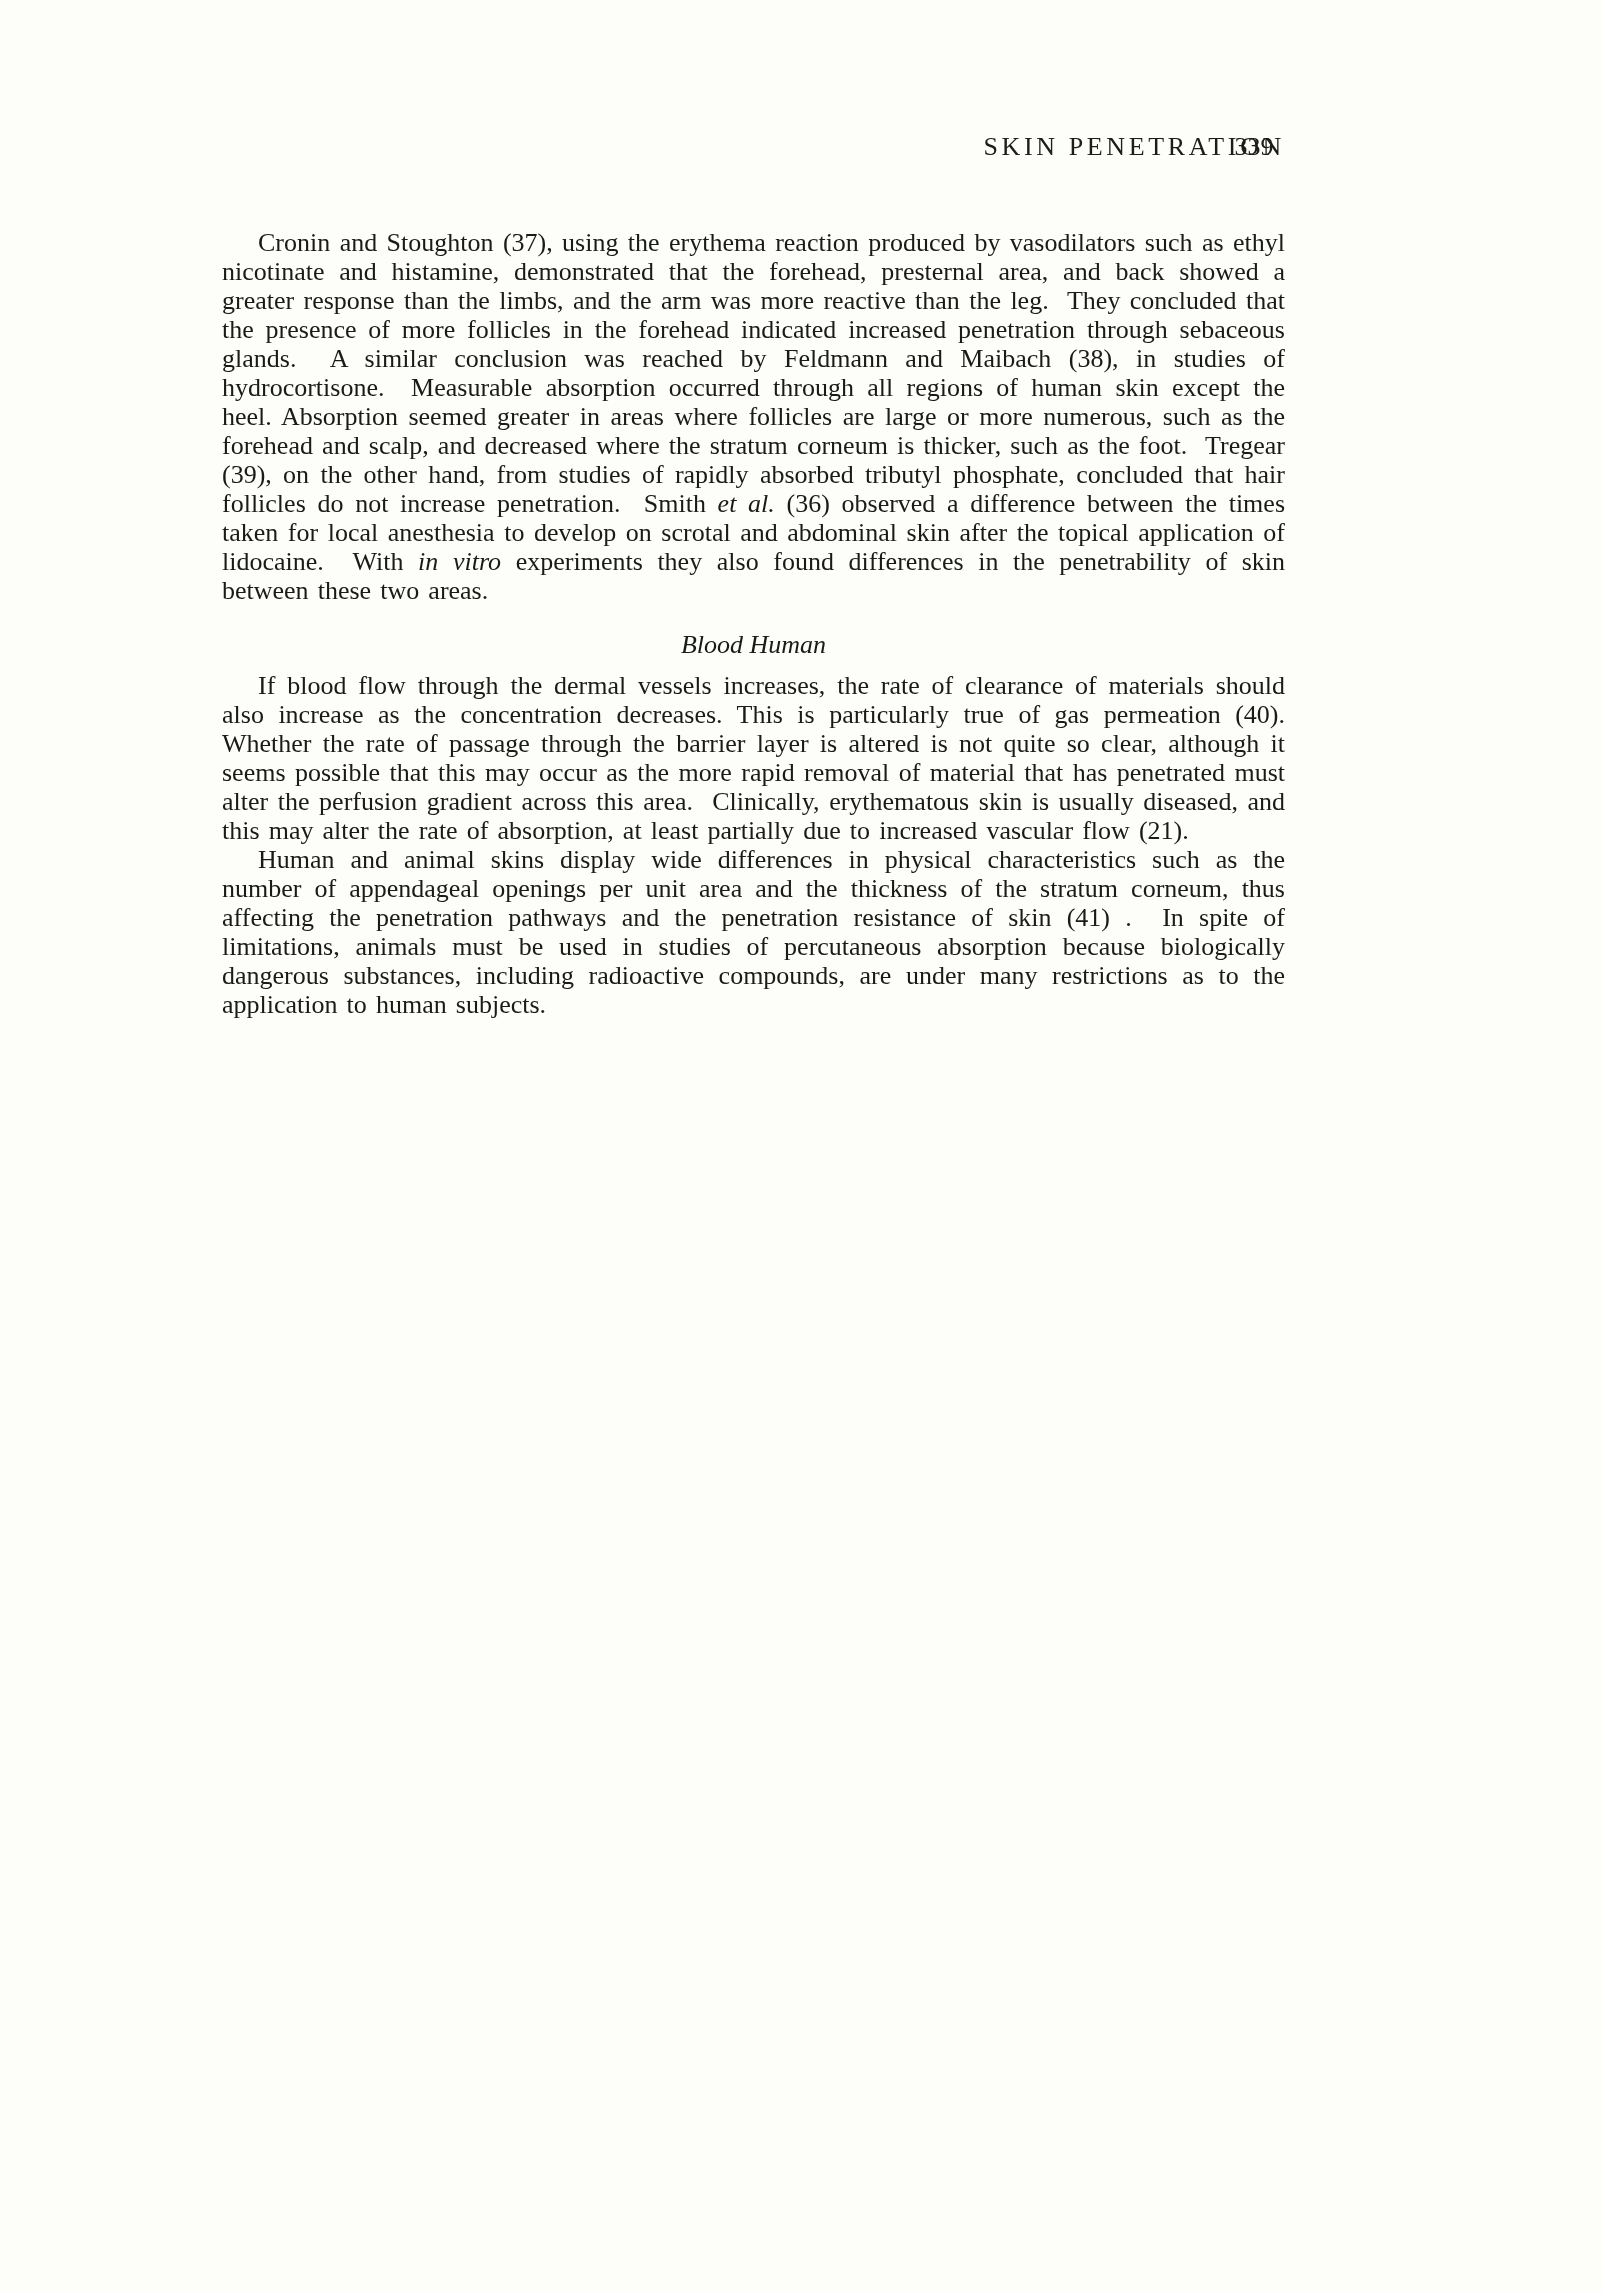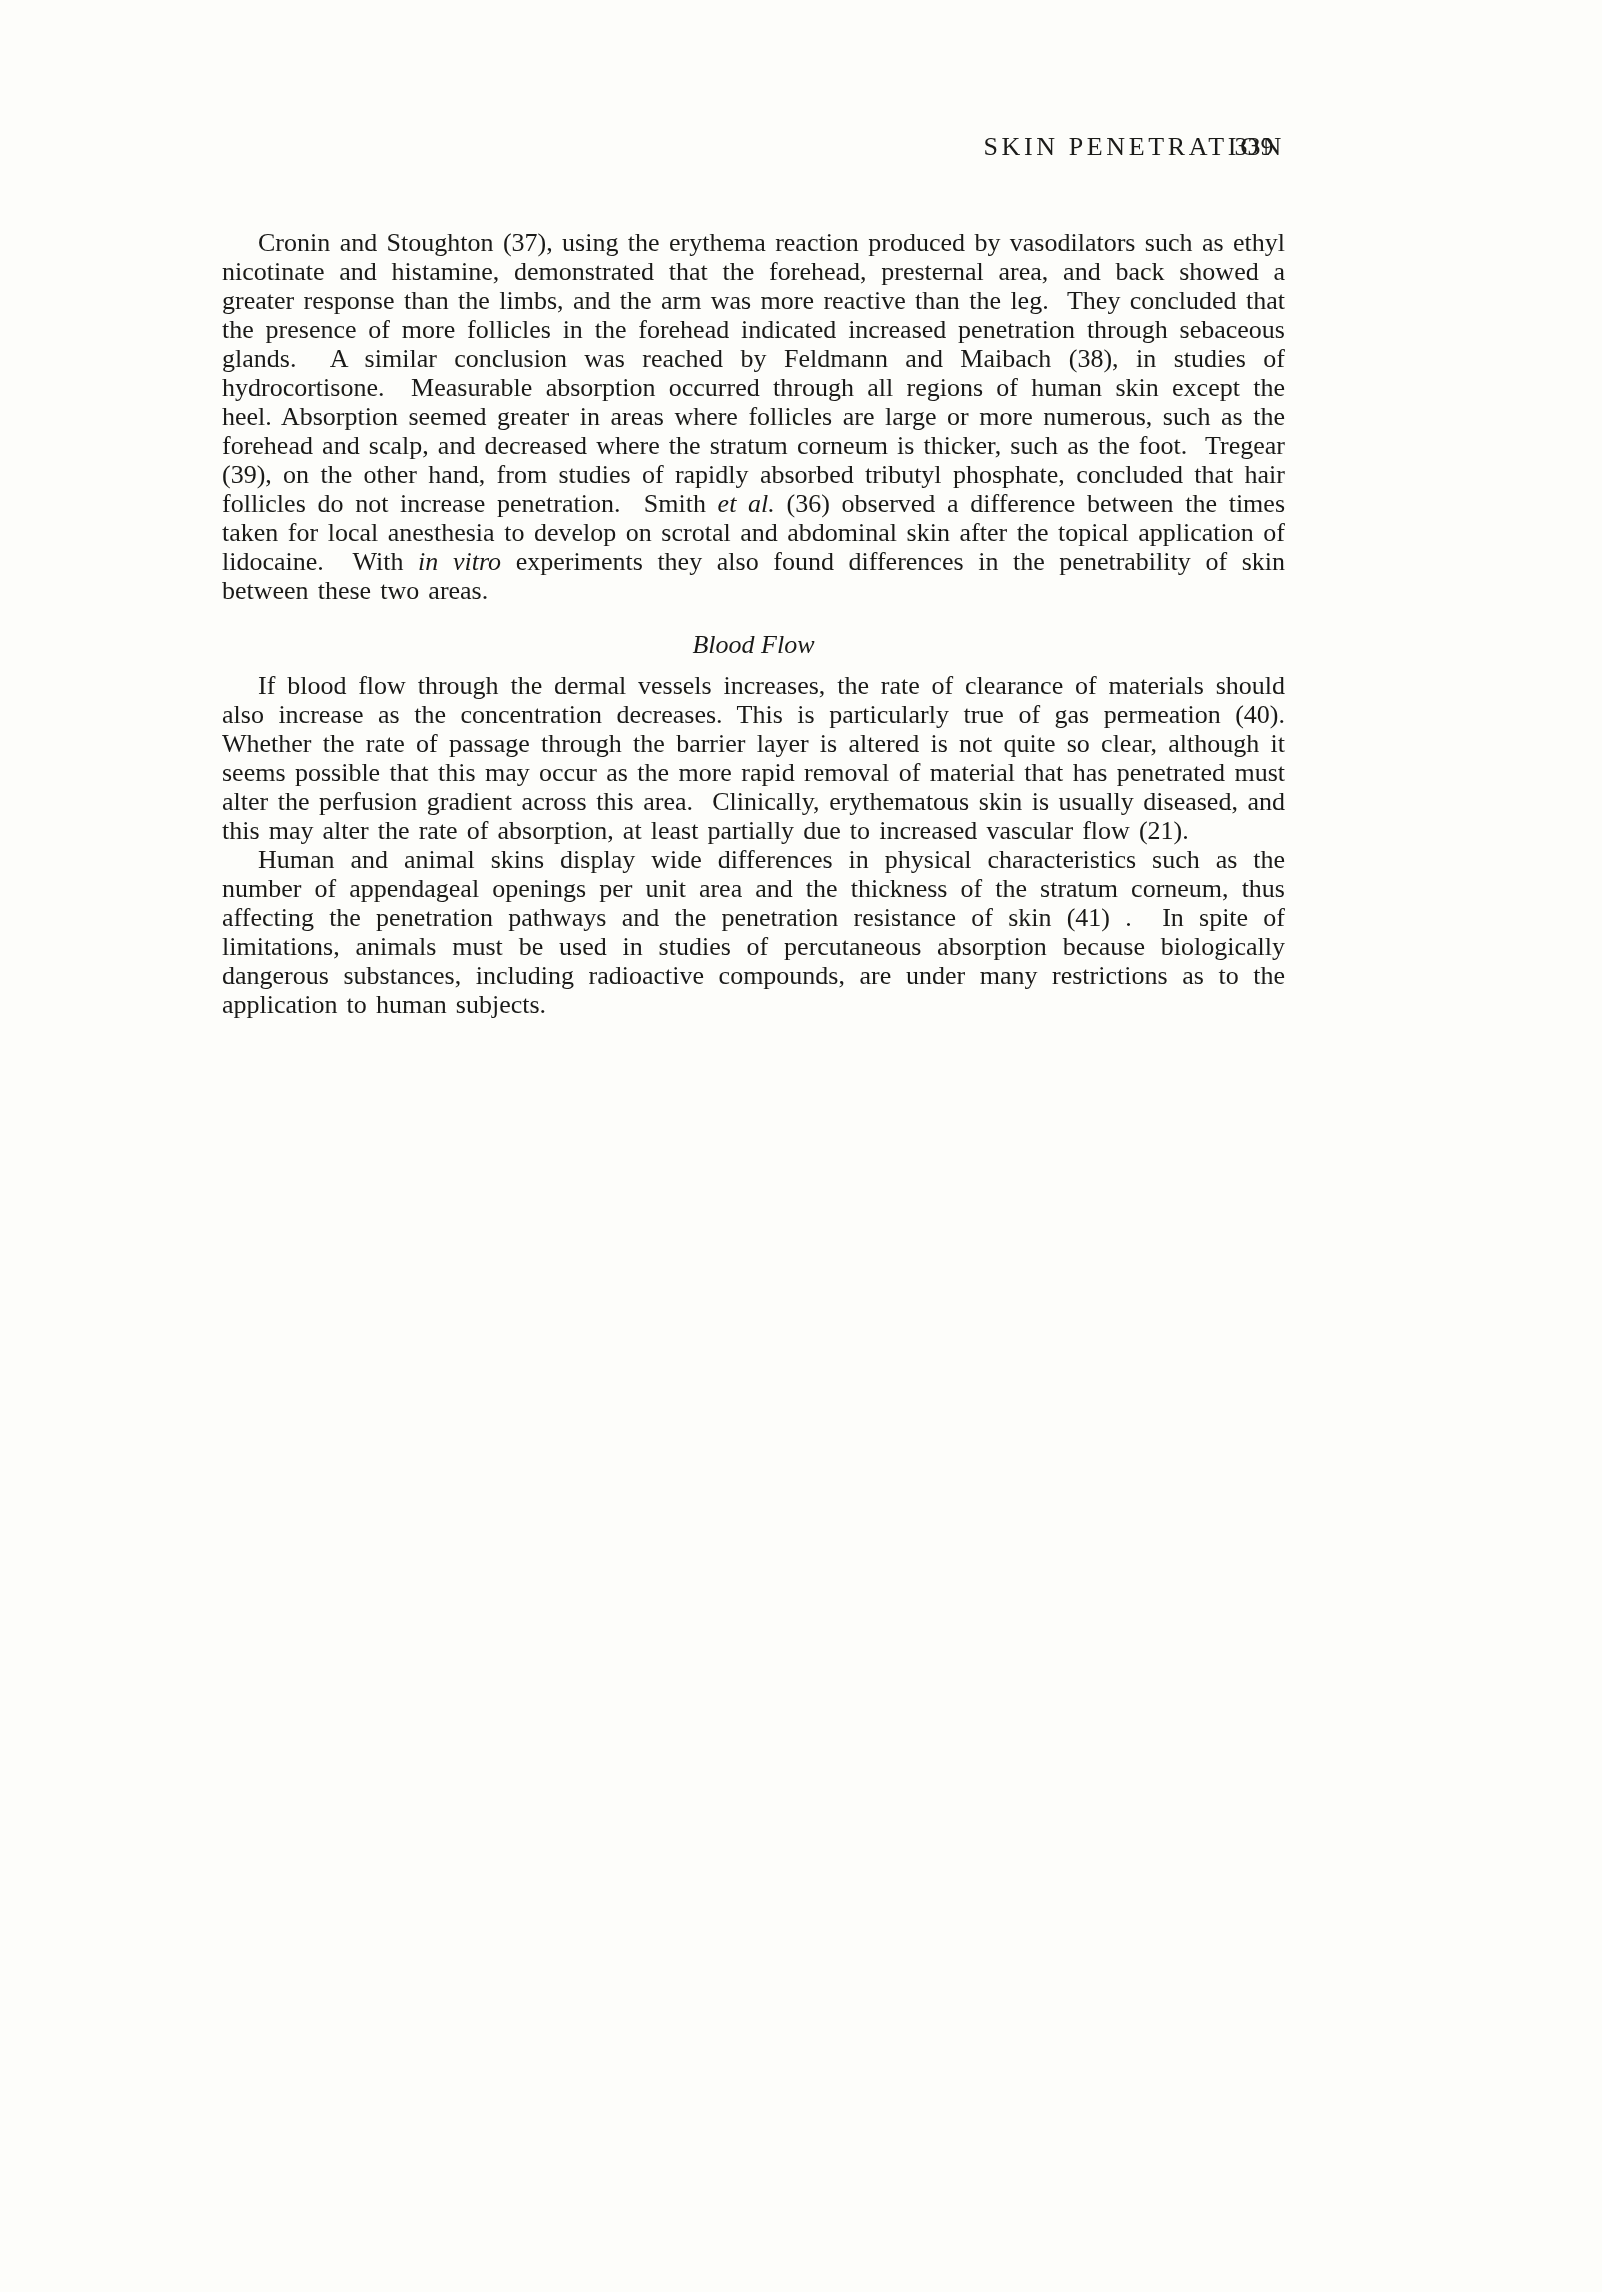--- a/index.html
+++ b/index.html
@@ -76,21 +76,21 @@
 
   <div class="running-header">
     <span class="running-title">SKIN PENETRATION</span>
     <span class="page-number">339</span>
   </div>
 
   <div class="text-block">
 
     <p class="body-para"><span>Cronin and Stoughton (37), using the erythema reaction produced by vasodilators such as ethyl nicotinate and histamine, demonstrated that the forehead, presternal area, and back showed a greater response than the limbs, and the arm was more reactive than the leg.  They concluded that the presence of more follicles in the forehead indicated increased penetration through sebaceous glands.  A similar conclusion was reached by Feldmann and Maibach (38), in studies of hydrocortisone.  Measurable absorption occurred through all regions of human skin except the heel. Absorption seemed greater in areas where follicles are large or more numerous, such as the forehead and scalp, and decreased where the stratum corneum is thicker, such as the foot.  Tregear (39), on the other hand, from studies of rapidly absorbed tributyl phosphate, concluded that hair follicles do not increase penetration.  Smith </span><span class="ital">et al.</span><span> (36) observed a difference between the times taken for local anesthesia to develop on scrotal and abdominal skin after the topical application of lidocaine.  With </span><span class="ital">in vitro</span><span> experiments they also found differences in the penetrability of skin between these two areas.</span></p>
 
-    <h2 class="section-heading">Blood Flow</h2>
+    <h2 class="section-heading">Blood Human</h2>
 
     <p class="body-para">If blood flow through the dermal vessels increases, the rate of clearance of materials should also increase as the concentration decreases. This is particularly true of gas permeation (40).  Whether the rate of passage through the barrier layer is altered is not quite so clear, although it seems possible that this may occur as the more rapid removal of material that has penetrated must alter the perfusion gradient across this area.  Clinically, erythematous skin is usually diseased, and this may alter the rate of absorption, at least partially due to increased vascular flow (21).</p>
 
 
     <p class="body-para">Human and animal skins display wide differences in physical characteristics such as the number of appendageal openings per unit area and the thickness of the stratum corneum, thus affecting the penetration pathways and the penetration resistance of skin (41) .  In spite of limitations, animals must be used in studies of percutaneous absorption because biologically dangerous substances, including radioactive compounds, are under many restrictions as to the application to human subjects.</p>
 
 
   </div>
 
 </div>

